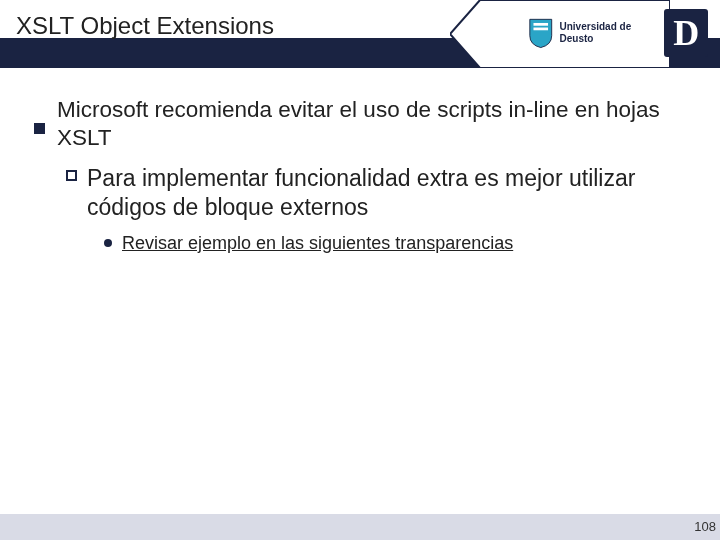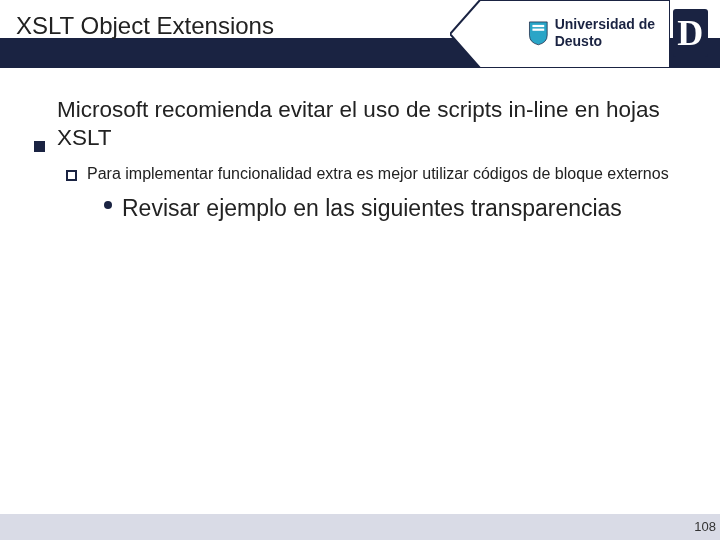--- a/index.html
+++ b/index.html
@@ -67,31 +67,31 @@
     font-weight: bold;
     font-family: Georgia, serif;
     display: flex;
     align-items: center;
     justify-content: center;
     border-radius: 3px;
   }
   .logo-text {
     display: flex;
     flex-direction: column;
-    font-size: 14px;
+    font-size: 10px;
     color: #1a2342;
     line-height: 1.2;
     font-weight: bold;
   }
   .content {
     padding: 28px 34px 0 34px;
   }
   .bullet-l1 {
     display: flex;
-    align-items: flex-end;
+    align-items: center;
     gap: 12px;
     margin-bottom: 12px;
   }
   .sq {
     width: 11px;
     height: 11px;
     background: #1a2342;
     margin-top: 8px;
     flex-shrink: 0;
   }
@@ -109,43 +109,44 @@
     margin-bottom: 10px;
   }
   .hollow-sq {
     width: 11px;
     height: 11px;
     border: 2px solid #1a2342;
     margin-top: 6px;
     flex-shrink: 0;
   }
   .l2-text {
-    font-size: 16px;
+    font-size: 23px;
     color: #222;
     line-height: 1.25;
   }
   .bullet-l3 {
     display: flex;
     align-items: flex-start;
     gap: 10px;
     margin-left: 70px;
     margin-top: 10px;
   }
   .dot {
     width: 8px;
     height: 8px;
     background: #1a2342;
     border-radius: 50%;
     margin-top: 7px;
     flex-shrink: 0;
   }
   .l3-text {
-    font-size: 23px;
+    font-size: 18px;
     color: #222;
     line-height: 1.25;
+    text-decoration: underline;
   }
   .footer {
     position: absolute;
     bottom: 0;
     left: 0;
     width: 100%;
     height: 26px;
     background: #d9dbe6;
   }
   .page-num {

